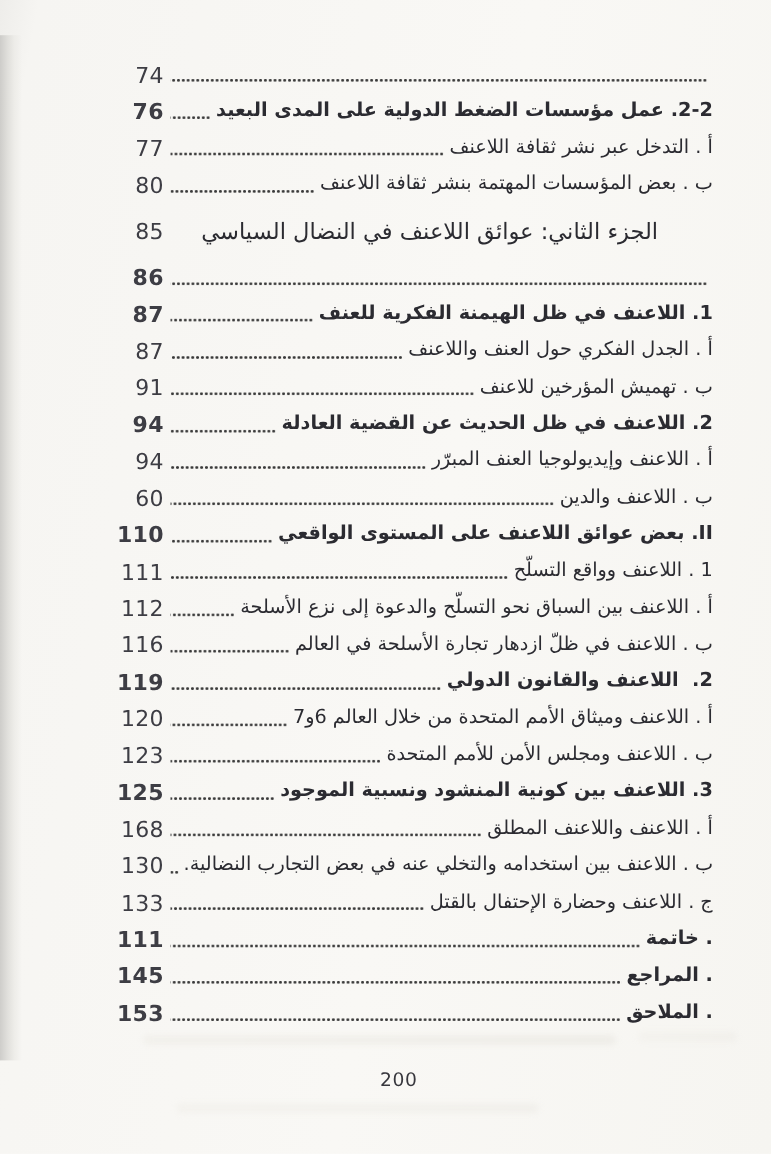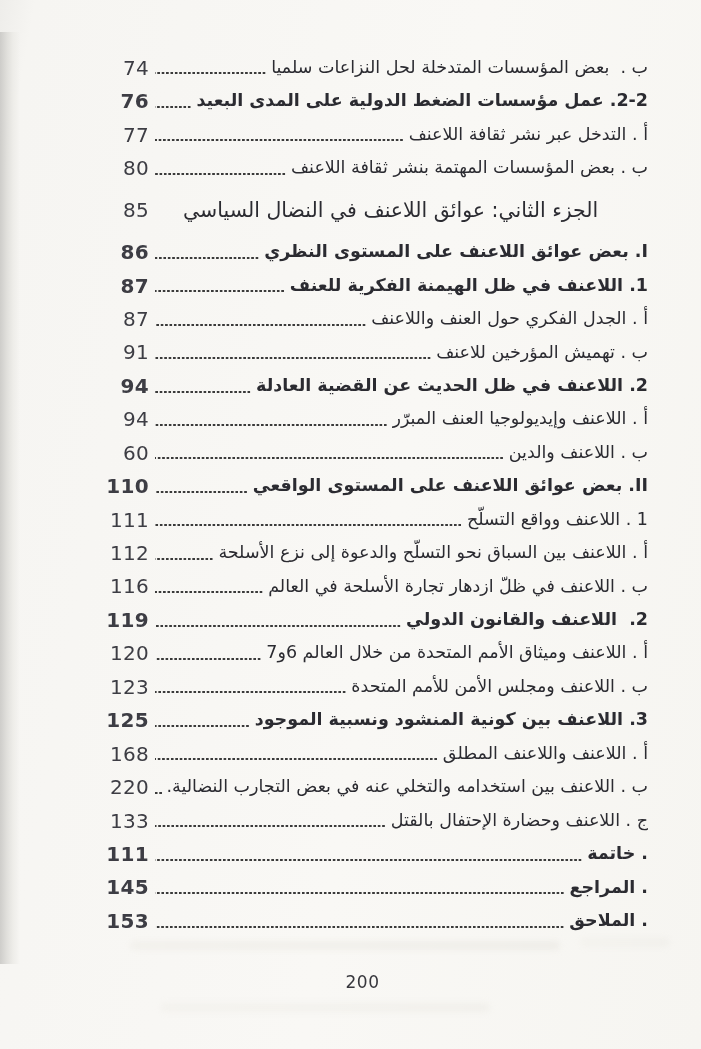--- a/index.html
+++ b/index.html
@@ -94,21 +94,20 @@
 <body>
 
 <div class="page">
   <div class="edge-left"></div>
   <div class="bleed b1"></div>
   <div class="bleed b2"></div>
   <div class="bleed b3"></div>
 
   <div class="toc" id="toc">
       <div class="row regular">
-    <span class="label">ب .  بعض المؤسسات المتدخلة لحل النزاعات سلميا</span>
     <span class="leader"></span>
     <span class="num">74</span>
   </div>
       <div class="row bold">
     <span class="label">2-2. عمل مؤسسات الضغط الدولية على المدى البعيد</span>
     <span class="leader"></span>
     <span class="num">76</span>
   </div>
       <div class="row regular">
     <span class="label">أ . التدخل عبر نشر ثقافة اللاعنف</span>
@@ -119,21 +118,20 @@
     <span class="label">ب . بعض المؤسسات المهتمة بنشر ثقافة اللاعنف</span>
     <span class="leader"></span>
     <span class="num">80</span>
   </div>
       <div class="row chapter">
     <span class="label">الجزء الثاني: عوائق اللاعنف في النضال السياسي</span>
     <span class="leader"></span>
     <span class="num">85</span>
   </div>
       <div class="row bold">
-    <span class="label">I. بعض عوائق اللاعنف على المستوى النظري</span>
     <span class="leader"></span>
     <span class="num">86</span>
   </div>
       <div class="row bold">
     <span class="label">1. اللاعنف في ظل الهيمنة الفكرية للعنف</span>
     <span class="leader"></span>
     <span class="num">87</span>
   </div>
       <div class="row regular">
     <span class="label">أ . الجدل الفكري حول العنف واللاعنف</span>
@@ -201,21 +199,21 @@
     <span class="num">125</span>
   </div>
       <div class="row regular">
     <span class="label">أ . اللاعنف واللاعنف المطلق</span>
     <span class="leader"></span>
     <span class="num">168</span>
   </div>
       <div class="row regular">
     <span class="label">ب . اللاعنف بين استخدامه والتخلي عنه في بعض التجارب النضالية...</span>
     <span class="leader"></span>
-    <span class="num">220</span>
+    <span class="num">130</span>
   </div>
       <div class="row regular">
     <span class="label">ج . اللاعنف وحضارة الإحتفال بالقتل</span>
     <span class="leader"></span>
     <span class="num">133</span>
   </div>
       <div class="row bold">
     <span class="label">. خاتمة</span>
     <span class="leader"></span>
     <span class="num">111</span>

